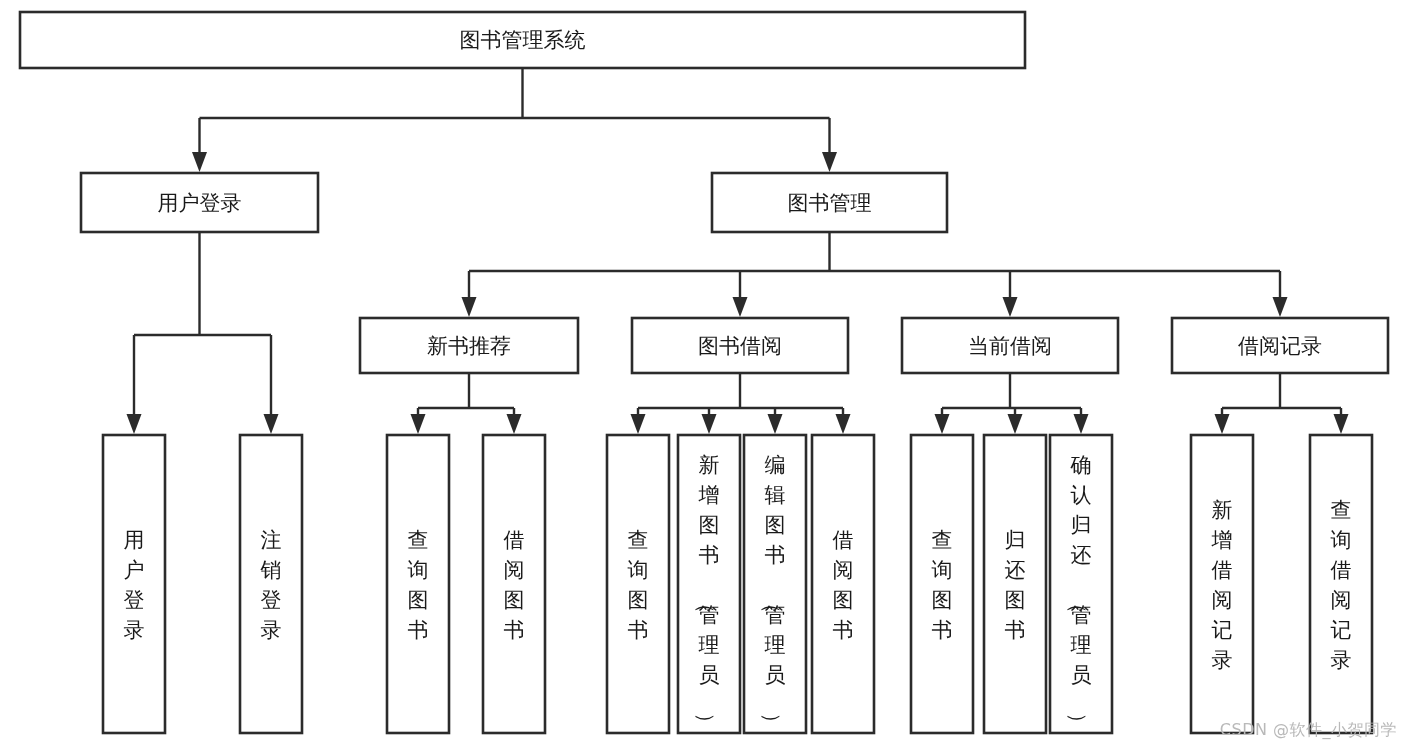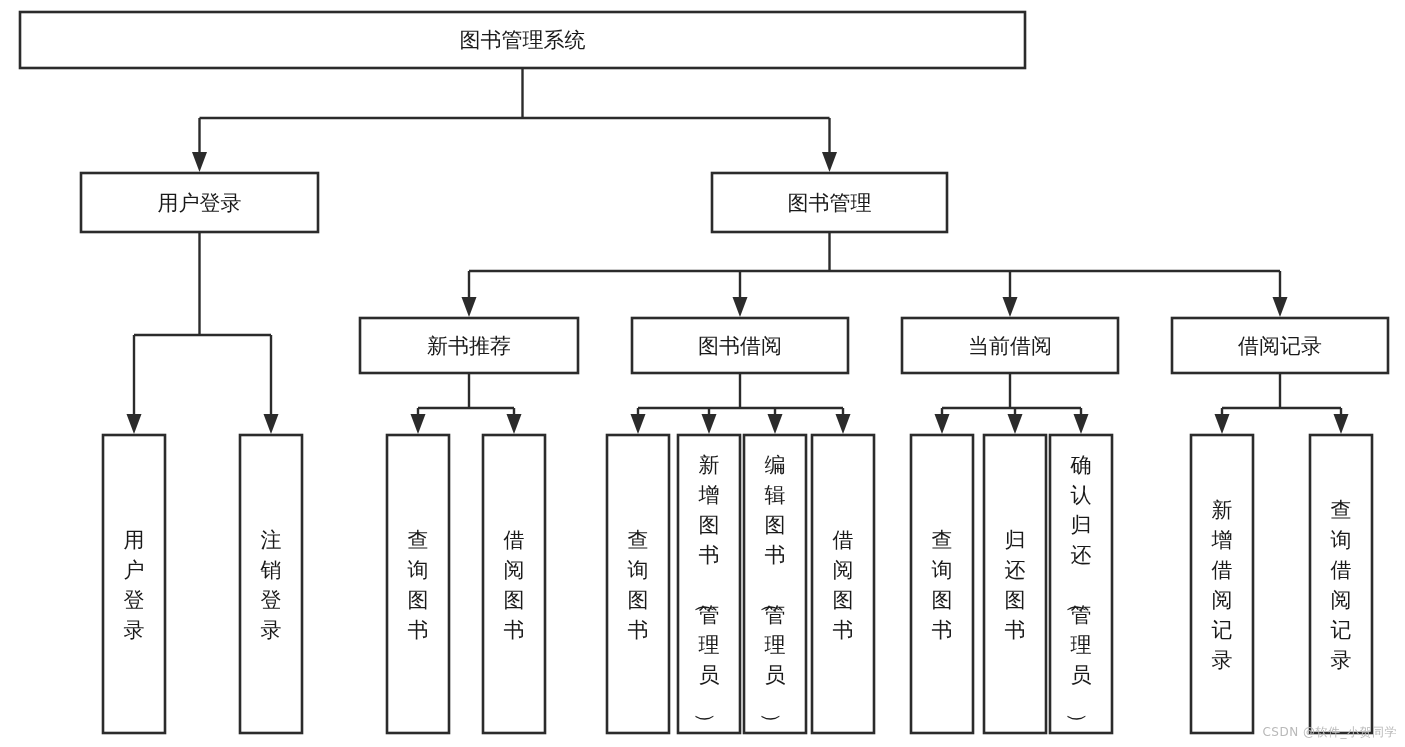--- a/index.html
+++ b/index.html
@@ -54,21 +54,21 @@
     font-family: "DejaVu Sans", "Liberation Sans", sans-serif;
     font-size: 21px;
     fill: #1a1a1a;
     text-anchor: middle;
   }
   .watermark-text {
     position: absolute;
     right: 8px;
     bottom: 6px;
     font-family: "DejaVu Sans", "Liberation Sans", sans-serif;
-    font-size: 12px;
+    font-size: 16px;
     color: #b9b9b9;
     white-space: nowrap;
     letter-spacing: 0.5px;
     user-select: none;
   }
 </style>
 </head>
 <body>
 
 <div id="diagram-root">

